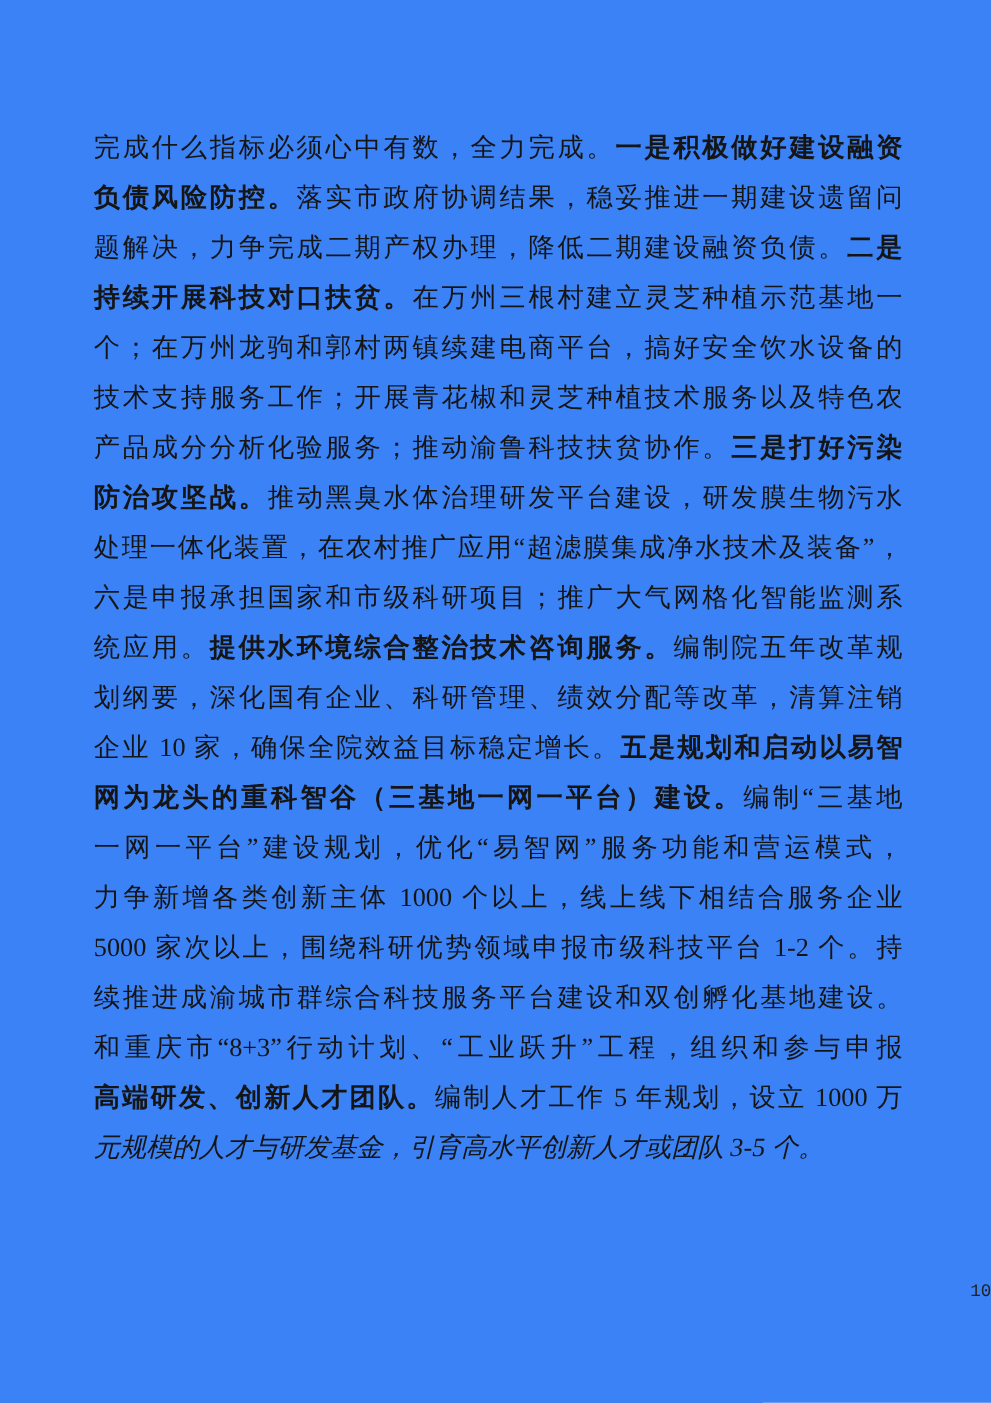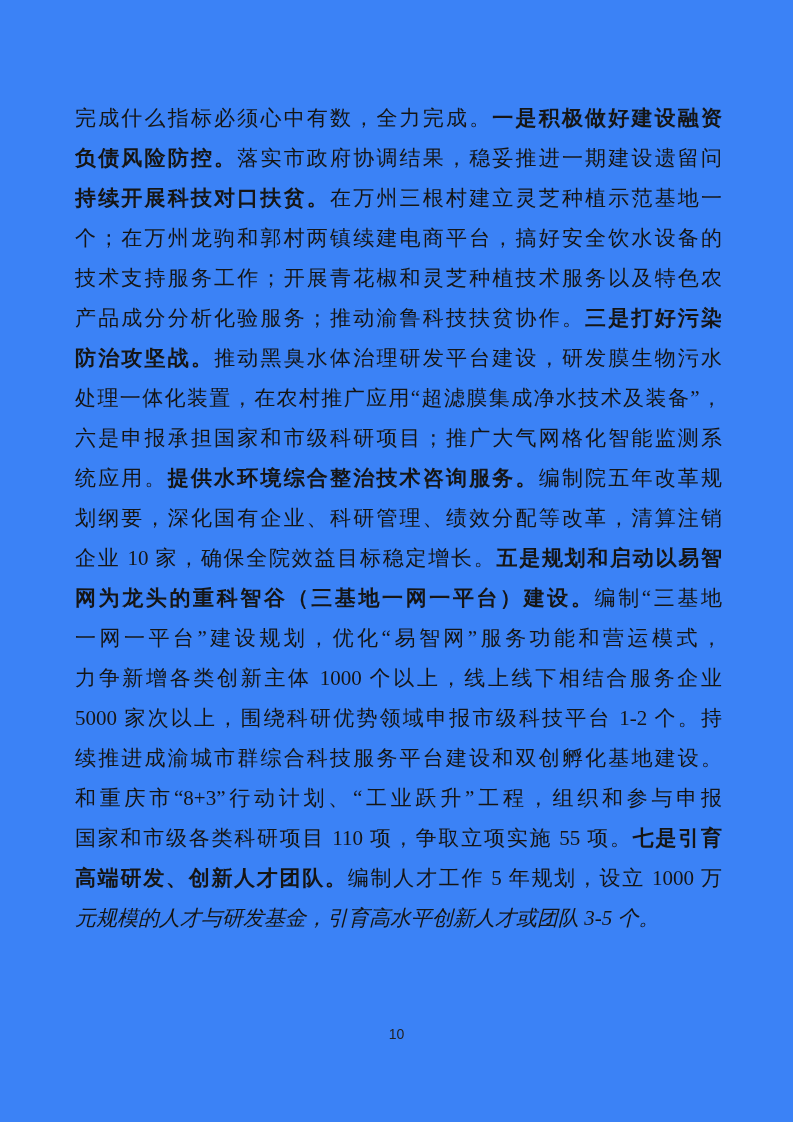--- a/index.html
+++ b/index.html
@@ -44,47 +44,47 @@
     font-weight: normal;
   }
   .seg.bold {
     font-weight: bold;
   }
   .page-number {
     position: absolute;
     left: 0;
     top: 1026px;
     width: 793px;
-    text-align: center;
+    text-align: right;
     font-size: 14px;
-    font-family: Liberation Sans, sans-serif;
+    font-family: Liberation Mono, monospace;
     color: #222222;
   }
 </style>
 </head>
 <body>
 
 <div class="page">
   <div class="text-block" id="text-block">
       <div class="line"><span class="seg">完成什么指标必须心中有数，全力完成。</span><span class="seg bold">一是积极做好建设融资</span></div>
       <div class="line"><span class="seg bold">负债风险防控。</span><span class="seg">落实市政府协调结果，稳妥推进一期建设遗留问</span></div>
+      <div class="line"><span class="seg">题解决，力争完成二期产权办理，降低二期建设融资负债。</span><span class="seg bold">二是</span></div>
       <div class="line"><span class="seg bold">持续开展科技对口扶贫。</span><span class="seg">在万州三根村建立灵芝种植示范基地一</span></div>
       <div class="line"><span class="seg">个；在万州龙驹和郭村两镇续建电商平台，搞好安全饮水设备的</span></div>
       <div class="line"><span class="seg">技术支持服务工作；开展青花椒和灵芝种植技术服务以及特色农</span></div>
       <div class="line"><span class="seg">产品成分分析化验服务；推动渝鲁科技扶贫协作。</span><span class="seg bold">三是打好污染</span></div>
       <div class="line"><span class="seg bold">防治攻坚战。</span><span class="seg">推动黑臭水体治理研发平台建设，研发膜生物污水</span></div>
       <div class="line"><span class="seg">处理一体化装置，在农村推广应用“超滤膜集成净水技术及装备”，</span></div>
       <div class="line"><span class="seg">六是申报承担国家和市级科研项目；推广大气网格化智能监测系</span></div>
       <div class="line"><span class="seg">统应用。</span><span class="seg bold">提供水环境综合整治技术咨询服务。</span><span class="seg">编制院五年改革规</span></div>
       <div class="line"><span class="seg">划纲要，深化国有企业、科研管理、绩效分配等改革，清算注销</span></div>
       <div class="line"><span class="seg">企业 10 家，确保全院效益目标稳定增长。</span><span class="seg bold">五是规划和启动以易智</span></div>
       <div class="line"><span class="seg bold">网为龙头的重科智谷（三基地一网一平台）建设。</span><span class="seg">编制“三基地</span></div>
       <div class="line"><span class="seg">一网一平台”建设规划，优化“易智网”服务功能和营运模式，</span></div>
       <div class="line"><span class="seg">力争新增各类创新主体 1000 个以上，线上线下相结合服务企业</span></div>
       <div class="line"><span class="seg">5000 家次以上，围绕科研优势领域申报市级科技平台 1-2 个。持</span></div>
       <div class="line"><span class="seg">续推进成渝城市群综合科技服务平台建设和双创孵化基地建设。</span></div>
       <div class="line"><span class="seg">和重庆市“8+3”行动计划、“工业跃升”工程，组织和参与申报</span></div>
-      <div class="line"><span class="seg">国家和市级各类科研项目 110 项，争取立项实施 55 项。</span><span class="seg bold">七是引育</span></div>
       <div class="line"><span class="seg bold">高端研发、创新人才团队。</span><span class="seg">编制人才工作 5 年规划，设立 1000 万</span></div>
       <div class="line last"><span class="seg">元规模的人才与研发基金，引育高水平创新人才或团队 3-5 个。</span></div>
     </div>
   <div class="page-number">10</div>
 </div>
 
 </body></html>

